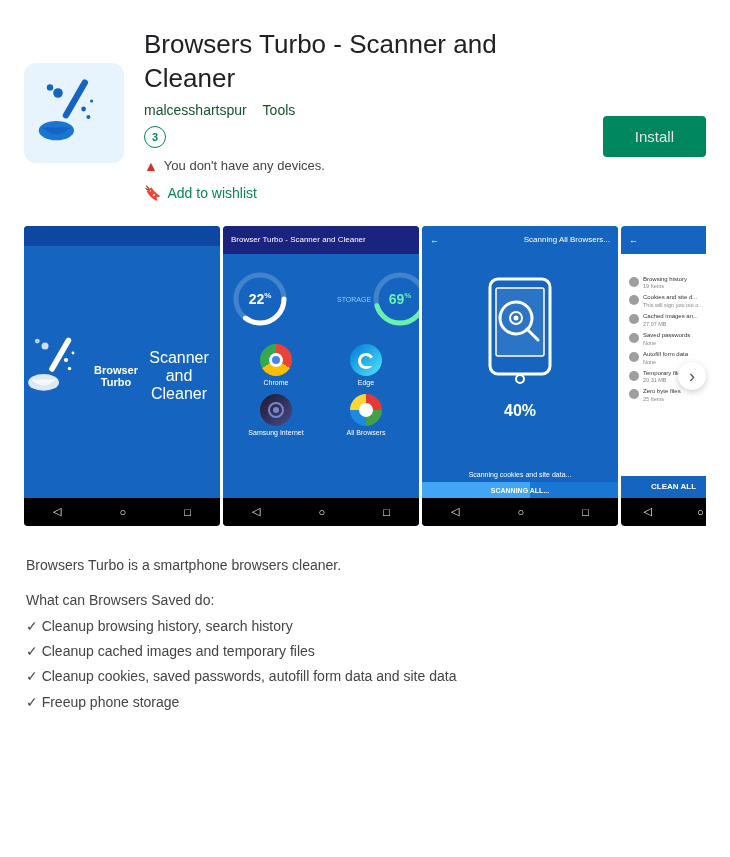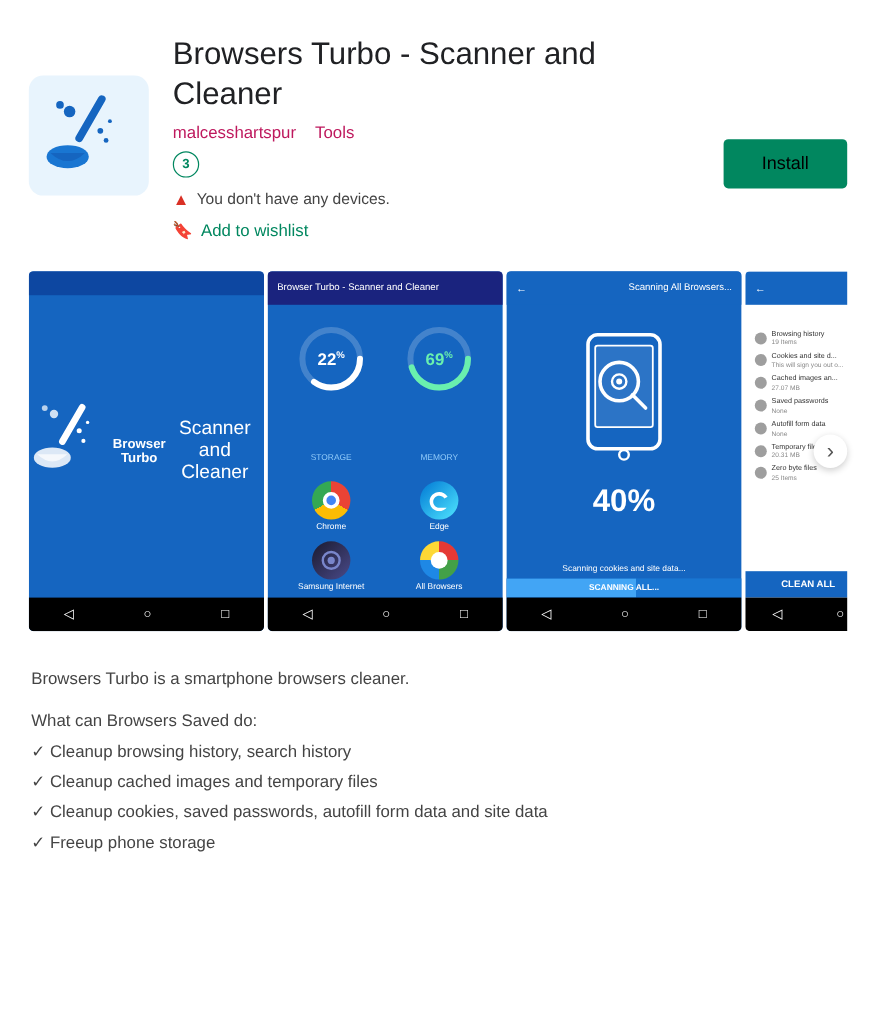--- a/index.html
+++ b/index.html
@@ -44,21 +44,21 @@
 
     .app-title {
       font-size: 26px;
       font-weight: 400;
       color: #202124;
       line-height: 1.3;
       margin-bottom: 6px;
     }
 
     .app-developer {
-      color: #be185d;
+      color: #14532d;
       font-size: 14px;
       font-weight: 500;
       margin-bottom: 8px;
     }
 
     .app-developer span.category {
       margin-left: 12px;
     }
 
     .rating-badge {
@@ -96,21 +96,21 @@
       background: none;
       border: none;
       color: #01875f;
       font-size: 14px;
       cursor: pointer;
       padding: 0;
     }
 
     .install-btn {
       background: #01875f;
-      color: #000000;
+      color: #e5e5e5;
       border: none;
       border-radius: 4px;
       padding: 12px 32px;
       font-size: 15px;
       font-weight: 500;
       cursor: pointer;
       align-self: flex-start;
       margin-top: 8px;
     }
 
@@ -235,21 +235,21 @@
       font-size: 8px;
     }
     .circle-label {
       color: #90caf9;
       font-size: 7px;
       text-align: center;
       margin-top: 2px;
     }
     .gauge-wrap {
       display: flex;
-      flex-direction: column;
+      flex-direction: row;
       align-items: center;
       gap: 48px;
     }
     .ss2-browsers {
       display: grid;
       grid-template-columns: 1fr 1fr;
       gap: 8px;
       padding: 8px 12px;
     }
     .browser-item {
@@ -333,21 +333,21 @@
     }
     .ss3-phone-icon {
       display: flex;
       align-items: center;
       justify-content: center;
       padding: 20px 0 8px;
     }
     .ss3-percent {
       text-align: center;
       color: #fff;
-      font-size: 26px;
+      font-size: 16px;
       font-weight: 600;
       margin-bottom: 12px;
     }
     .ss3-bottom {
       position: absolute;
       bottom: 28px;
       left: 0; right: 0;
     }
     .ss3-scanning-text {
       color: #fff;

